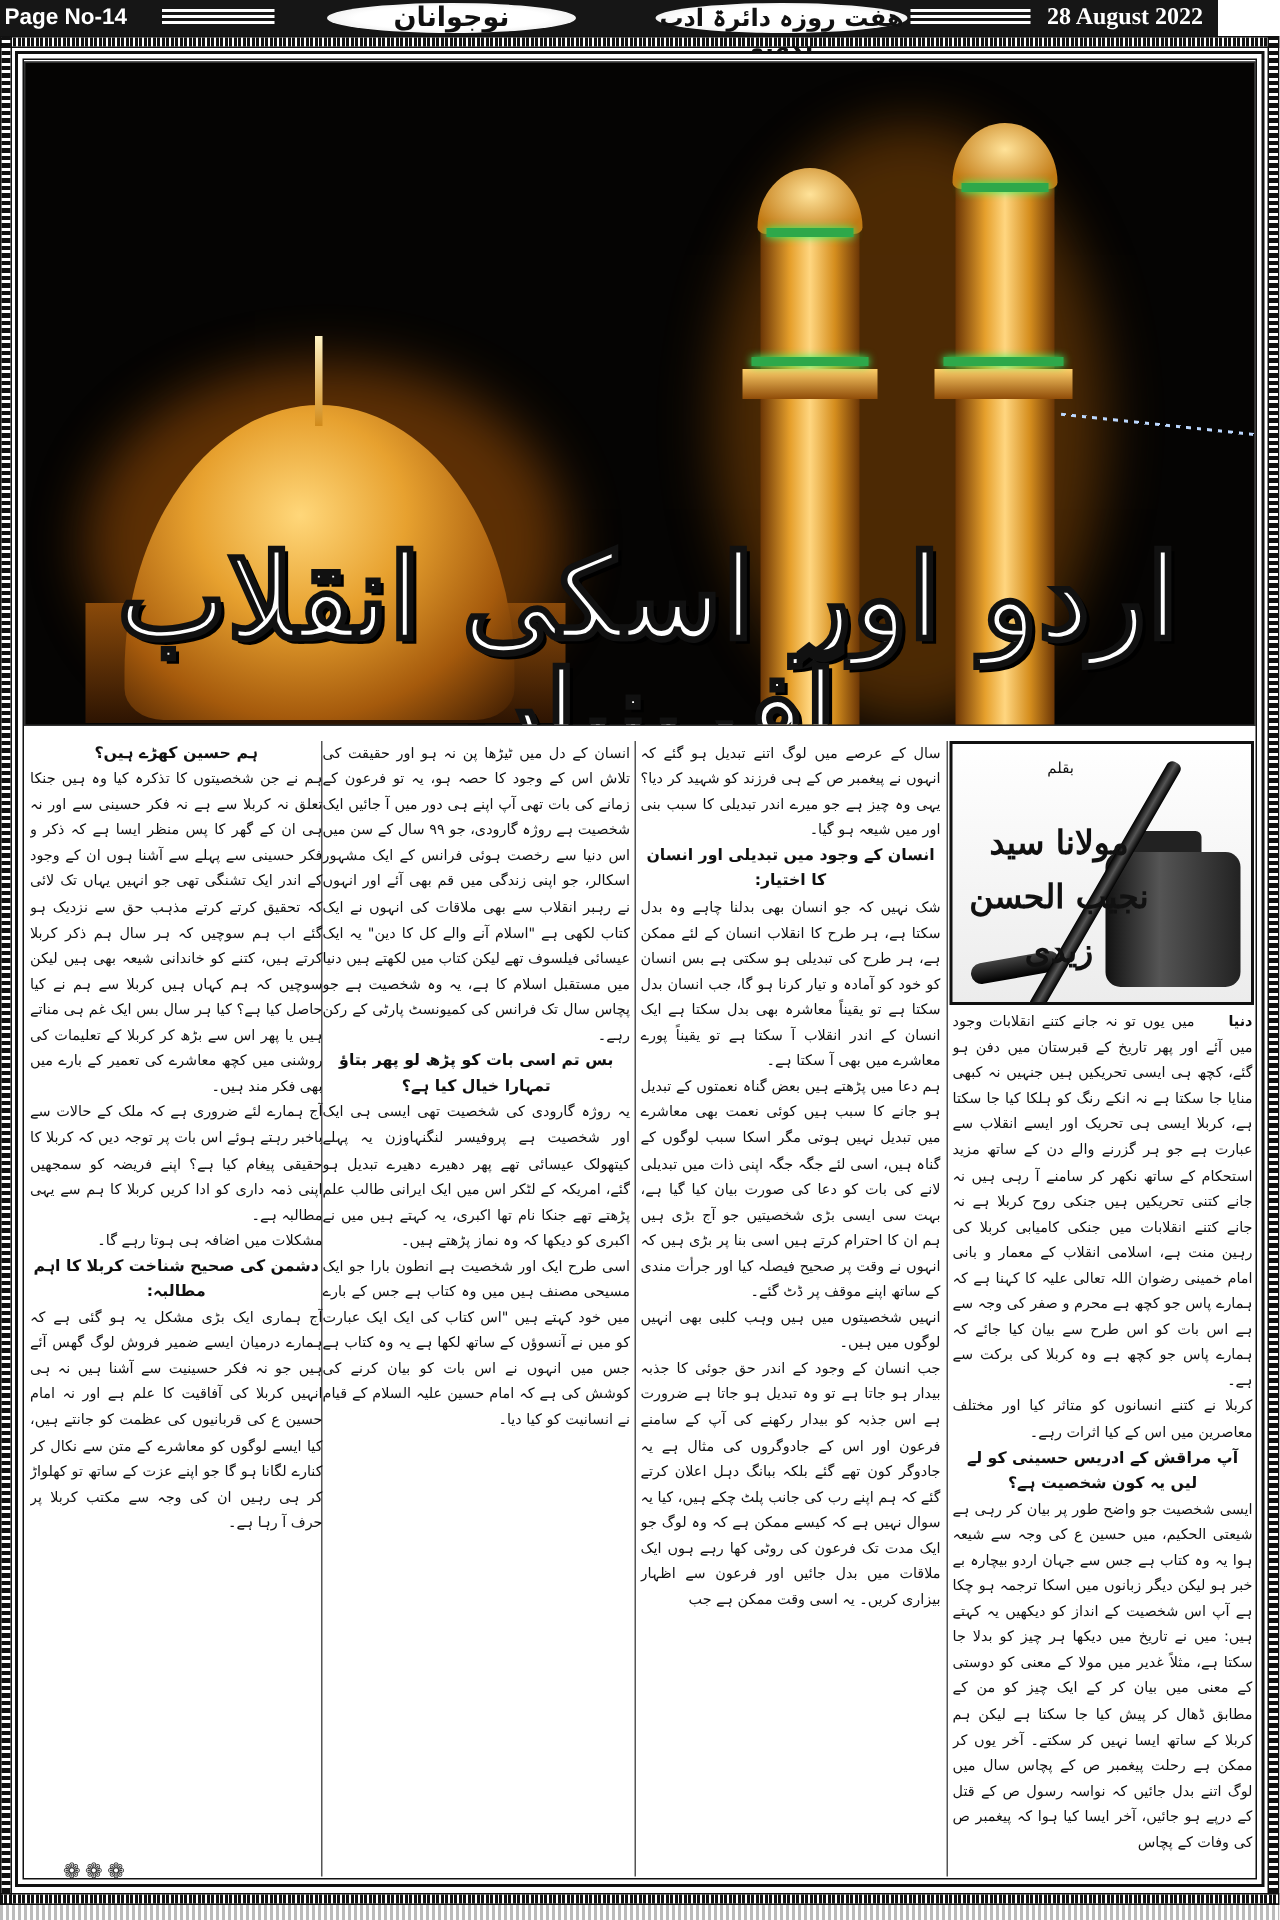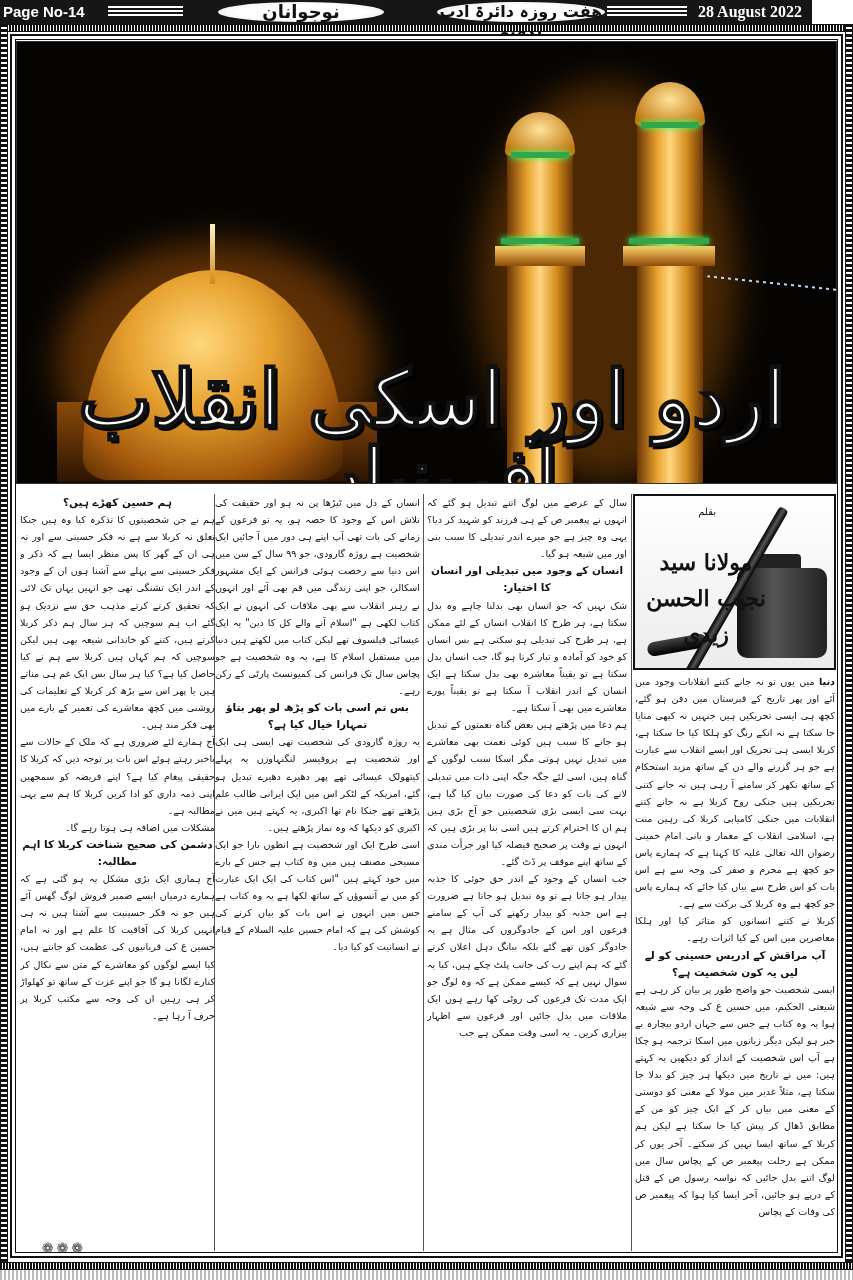--- a/index.html
+++ b/index.html
@@ -58,21 +58,21 @@
   .col p { margin: 0; }
   .col .subhead { text-align: center; font-weight: bold; font-size: 10.5px; }
   .col.c1 { left: 635px; width: 200px; top: 673px; height: 578px; }
   .col.c2 { left: 427px; width: 200px; height: 757px; }
   .col.c3 { left: 215px; width: 205px; height: 757px; }
   .col.c4 { left: 20px; width: 195px; height: 745px; }
   .col-rule { position: absolute; top: 494px; width: 1px; height: 757px; background: #555; }
   .col-rule.r1 { left: 631px; }
   .col-rule.r2 { left: 423px; }
   .col-rule.r3 { left: 214px; }
-  .col .lead-word { font-weight: bold; }
+  .col .lead-word { font-weight: bold; margin-left: 18px; }
 
   
   .author-box { position: absolute; left: 633px; top: 494px; width: 203px; height: 176px; border: 2px solid #111; background: linear-gradient(#ffffff, #ececec); overflow: hidden; }
   .author-box .bqalam { position: absolute; right: 118px; top: 10px; direction: rtl; font-family: "DejaVu Serif", serif; font-size: 10px; color: #111; }
   .author-box .name { position: absolute; right: 58px; top: 48px; width: 140px; direction: rtl; text-align: center; font-family: "DejaVu Serif", serif; font-weight: bold; font-size: 22px; line-height: 36px; color: #111; }
   .pen { position: absolute; left: 80px; top: 10px; width: 10px; height: 190px; background: linear-gradient(90deg, #000, #555 50%, #000); transform: rotate(30deg); transform-origin: top left; left: 145px; border-radius: 4px; }
   .inkwell { position: absolute; left: 102px; top: 72px; width: 90px; height: 90px; background: linear-gradient(90deg, #111, #555 40%, #222); border-radius: 10px; }
   .inkwell-cap { position: absolute; left: 116px; top: 58px; width: 50px; height: 22px; background: #222; border-radius: 4px; }
   .pen-cap { position: absolute; left: 12px; top: 142px; width: 60px; height: 14px; background: linear-gradient(#444, #000); border-radius: 7px; transform: rotate(-10deg); }
 
@@ -126,30 +126,31 @@
   <div class="inkwell-cap"></div>
   <div class="inkwell"></div>
   <div class="pen-cap"></div>
   <div class="pen"></div>
   <div class="bqalam">بقلم</div>
   <div class="name">مولانا سید نجیب الحسن زیدی</div>
 </div>
 
 <div class="col c1">
   <p><span class="lead-word">دنیا</span> <span>میں یوں تو نہ جانے کتنے انقلابات وجود میں آئے اور پھر تاریخ کے قبرستان میں دفن ہو گئے، کچھ ہی ایسی تحریکیں ہیں جنہیں نہ کبھی منایا جا سکتا ہے نہ انکے رنگ کو ہلکا کیا جا سکتا ہے، کربلا ایسی ہی تحریک اور ایسے انقلاب سے عبارت ہے جو ہر گزرنے والے دن کے ساتھ مزید استحکام کے ساتھ نکھر کر سامنے آ رہی ہیں نہ جانے کتنی تحریکیں ہیں جنکی روح کربلا ہے نہ جانے کتنے انقلابات میں جنکی کامیابی کربلا کی رہین منت ہے، اسلامی انقلاب کے معمار و بانی امام خمینی رضوان اللہ تعالی علیہ کا کہنا ہے کہ ہمارے پاس جو کچھ ہے محرم و صفر کی وجہ سے ہے اس بات کو اس طرح سے بیان کیا جائے کہ ہمارے پاس جو کچھ ہے وہ کربلا کی برکت سے ہے۔</span></p>
-  <p>کربلا نے کتنے انسانوں کو متاثر کیا اور ہلکا معاصرین میں اس کے کیا اثرات رہے۔</p>
+  <p>کربلا نے کتنے انسانوں کو متاثر کیا اور مختلف معاصرین میں اس کے کیا اثرات رہے۔</p>
   <p class="subhead">آپ مراقش کے ادریس حسینی کو لے لیں یہ کون شخصیت ہے؟</p>
   <p>ایسی شخصیت جو واضح طور پر بیان کر رہی ہے شیعتی الحکیم، میں حسین ع کی وجہ سے شیعہ ہوا یہ وہ کتاب ہے جس سے جہان اردو بیچارہ بے خبر ہو لیکن دیگر زبانوں میں اسکا ترجمہ ہو چکا ہے آپ اس شخصیت کے انداز کو دیکھیں یہ کہتے ہیں: میں نے تاریخ میں دیکھا ہر چیز کو بدلا جا سکتا ہے، مثلاً غدیر میں مولا کے معنی کو دوستی کے معنی میں بیان کر کے ایک چیز کو من کے مطابق ڈھال کر پیش کیا جا سکتا ہے لیکن ہم کربلا کے ساتھ ایسا نہیں کر سکتے۔ آخر یوں کر ممکن ہے رحلت پیغمبر ص کے پچاس سال میں لوگ اتنے بدل جائیں کہ نواسہ رسول ص کے قتل کے درپے ہو جائیں، آخر ایسا کیا ہوا کہ پیغمبر ص کی وفات کے پچاس</p>
 </div>
 
 <div class="col c2">
   <p>سال کے عرصے میں لوگ اتنے تبدیل ہو گئے کہ انہوں نے پیغمبر ص کے ہی فرزند کو شہید کر دیا؟ یہی وہ چیز ہے جو میرے اندر تبدیلی کا سبب بنی اور میں شیعہ ہو گیا۔</p>
   <p class="subhead">انسان کے وجود میں تبدیلی اور انسان کا اختیار:</p>
   <p>شک نہیں کہ جو انسان بھی بدلنا چاہے وہ بدل سکتا ہے، ہر طرح کا انقلاب انسان کے لئے ممکن ہے، ہر طرح کی تبدیلی ہو سکتی ہے بس انسان کو خود کو آمادہ و تیار کرنا ہو گا، جب انسان بدل سکتا ہے تو یقیناً معاشرہ بھی بدل سکتا ہے ایک انسان کے اندر انقلاب آ سکتا ہے تو یقیناً پورے معاشرے میں بھی آ سکتا ہے۔</p>
   <p>ہم دعا میں پڑھتے ہیں بعض گناہ نعمتوں کے تبدیل ہو جانے کا سبب ہیں کوئی نعمت بھی معاشرے میں تبدیل نہیں ہوتی مگر اسکا سبب لوگوں کے گناہ ہیں، اسی لئے جگہ جگہ اپنی ذات میں تبدیلی لانے کی بات کو دعا کی صورت بیان کیا گیا ہے، بہت سی ایسی بڑی شخصیتیں جو آج بڑی ہیں ہم ان کا احترام کرتے ہیں اسی بنا پر بڑی ہیں کہ انہوں نے وقت پر صحیح فیصلہ کیا اور جرأت مندی کے ساتھ اپنے موقف پر ڈٹ گئے۔</p>
+  <p>انہیں شخصیتوں میں ہیں وہب کلبی بھی انہیں لوگوں میں ہیں۔</p>
   <p>جب انسان کے وجود کے اندر حق جوئی کا جذبہ بیدار ہو جاتا ہے تو وہ تبدیل ہو جاتا ہے ضرورت ہے اس جذبہ کو بیدار رکھنے کی آپ کے سامنے فرعون اور اس کے جادوگروں کی مثال ہے یہ جادوگر کون تھے گئے بلکہ ببانگ دہل اعلان کرتے گئے کہ ہم اپنے رب کی جانب پلٹ چکے ہیں، کیا یہ سوال نہیں ہے کہ کیسے ممکن ہے کہ وہ لوگ جو ایک مدت تک فرعون کی روٹی کھا رہے ہوں ایک ملاقات میں بدل جائیں اور فرعون سے اظہار بیزاری کریں۔ یہ اسی وقت ممکن ہے جب</p>
 </div>
 
 <div class="col c3">
   <p>انسان کے دل میں ٹیڑھا پن نہ ہو اور حقیقت کی تلاش اس کے وجود کا حصہ ہو، یہ تو فرعون کے زمانے کی بات تھی آپ اپنے ہی دور میں آ جائیں ایک شخصیت ہے روژہ گارودی، جو ۹۹ سال کے سن میں اس دنیا سے رخصت ہوئی فرانس کے ایک مشہور اسکالر، جو اپنی زندگی میں قم بھی آئے اور انہوں نے رہبر انقلاب سے بھی ملاقات کی انہوں نے ایک کتاب لکھی ہے "اسلام آنے والے کل کا دین" یہ ایک عیسائی فیلسوف تھے لیکن کتاب میں لکھتے ہیں دنیا میں مستقبل اسلام کا ہے، یہ وہ شخصیت ہے جو پچاس سال تک فرانس کی کمیونسٹ پارٹی کے رکن رہے۔</p>
   <p class="subhead">بس تم اسی بات کو پڑھ لو پھر بتاؤ تمہارا خیال کیا ہے؟</p>
   <p>یہ روژہ گارودی کی شخصیت تھی ایسی ہی ایک اور شخصیت ہے پروفیسر لنگنہاوزن یہ پہلے کیتھولک عیسائی تھے پھر دھیرے دھیرے تبدیل ہو گئے، امریکہ کے لٹکر اس میں ایک ایرانی طالب علم پڑھتے تھے جنکا نام تھا اکبری، یہ کہتے ہیں میں نے اکبری کو دیکھا کہ وہ نماز پڑھتے ہیں۔</p>
   <p>اسی طرح ایک اور شخصیت ہے انطون بارا جو ایک مسیحی مصنف ہیں میں وہ کتاب ہے جس کے بارے میں خود کہتے ہیں "اس کتاب کی ایک ایک عبارت کو میں نے آنسوؤں کے ساتھ لکھا ہے یہ وہ کتاب ہے جس میں انہوں نے اس بات کو بیان کرنے کی کوشش کی ہے کہ امام حسین علیہ السلام کے قیام نے انسانیت کو کیا دیا۔</p>
 </div>
 

